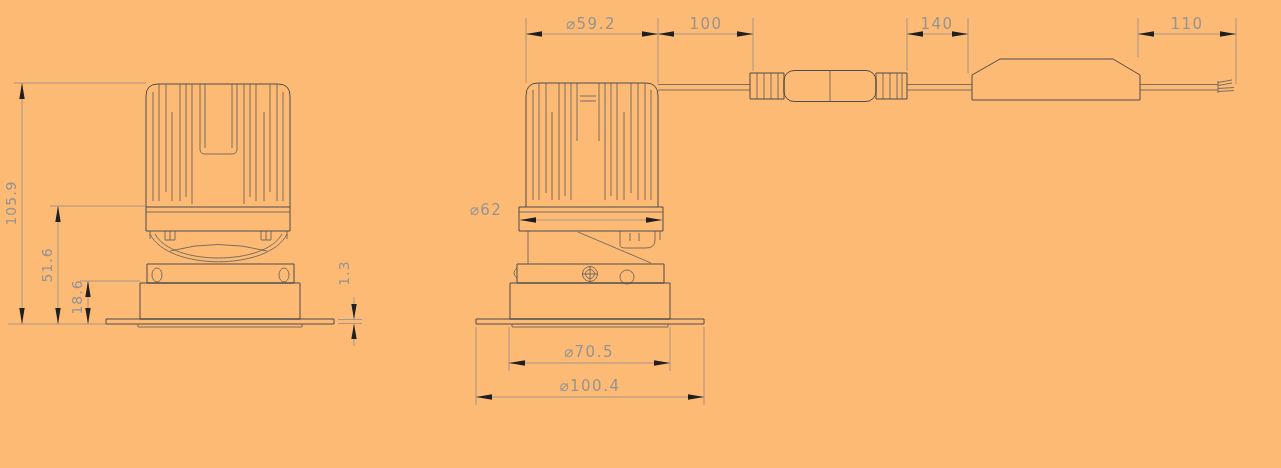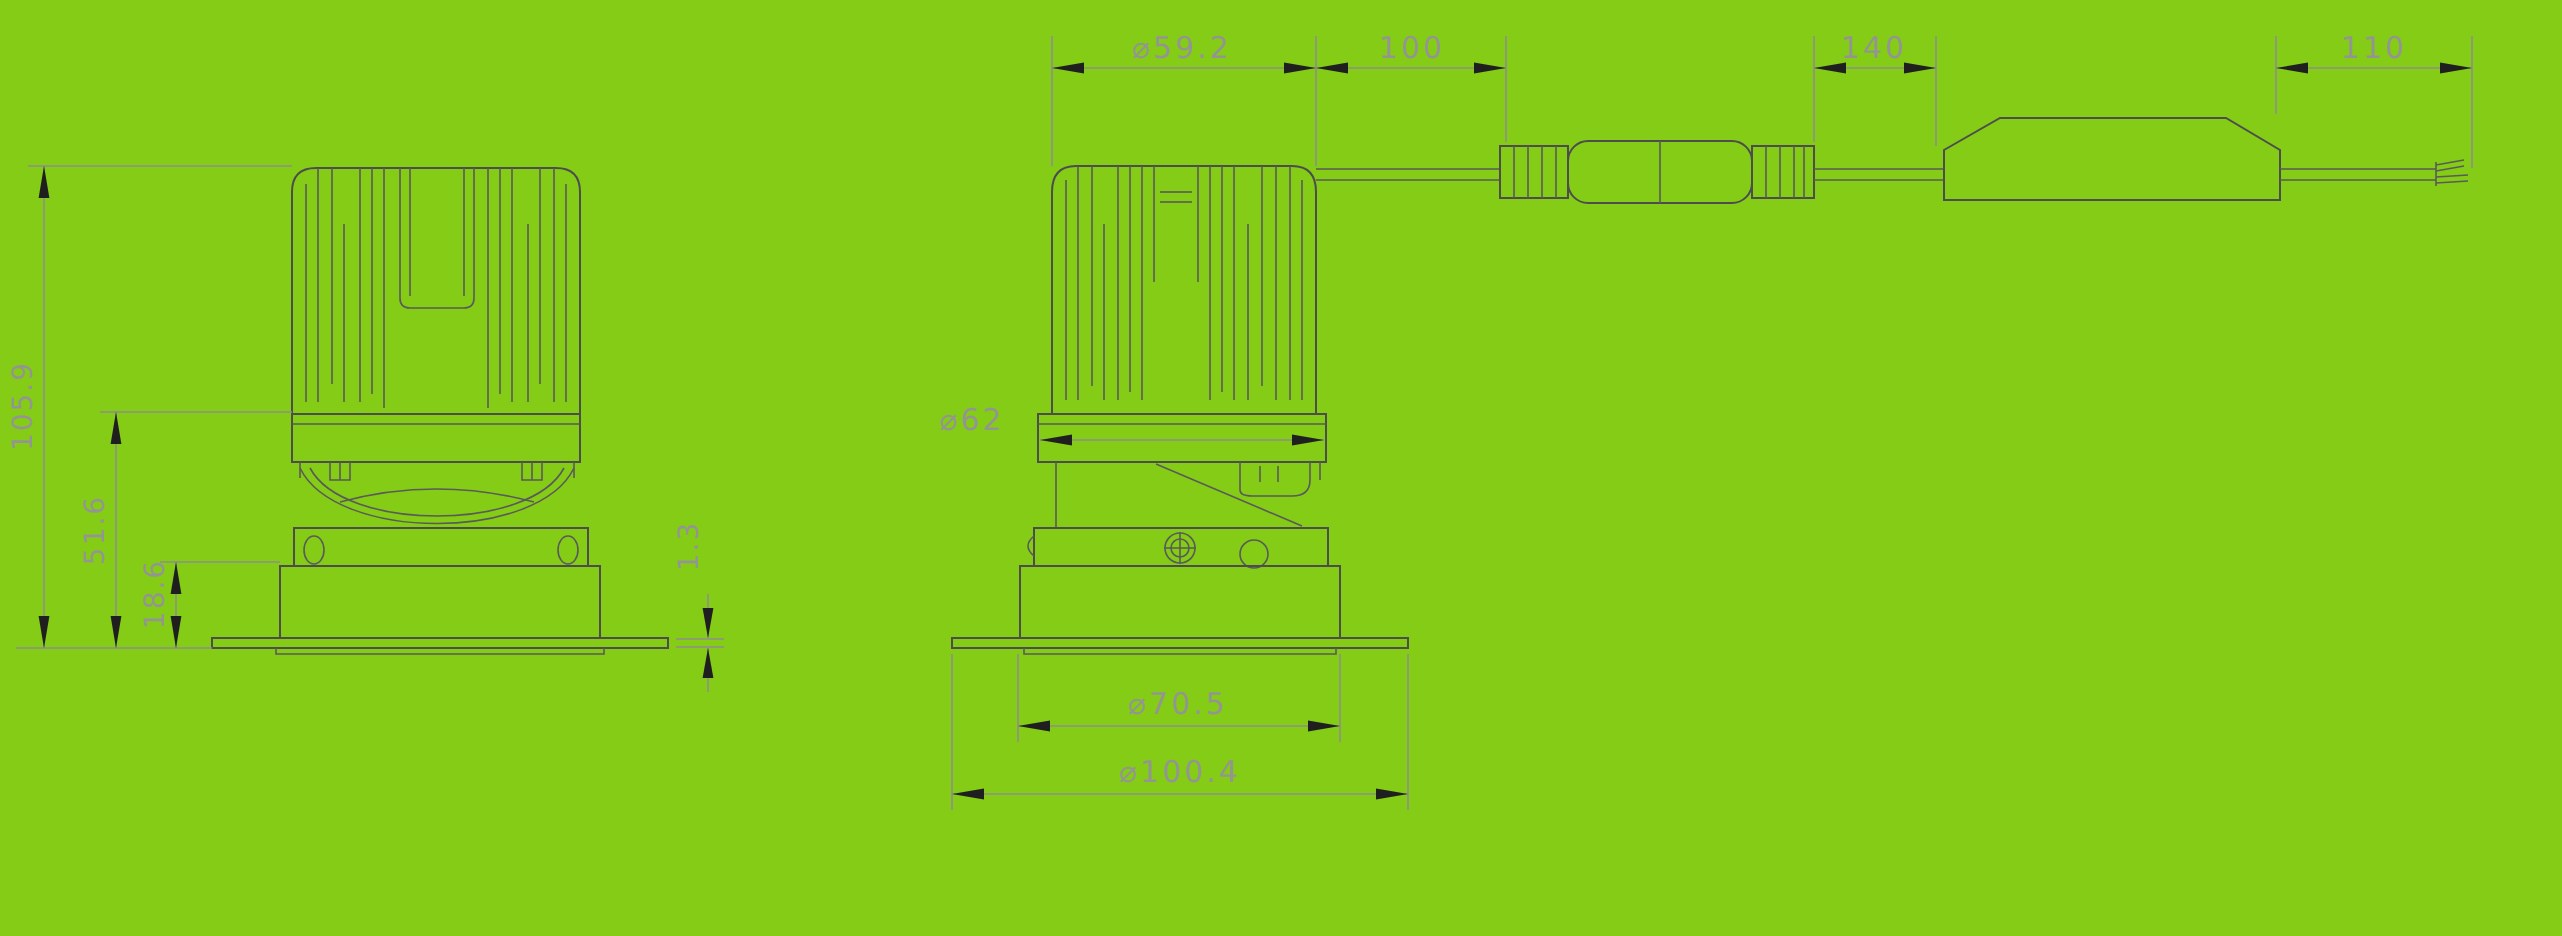--- a/index.html
+++ b/index.html
@@ -1,16 +1,16 @@
 <!DOCTYPE html>
 <html><head>
 <meta charset="utf-8">
 <style>
   html,body{margin:0;padding:0;background:#ffffff;}
-  .stage{position:relative;width:1281px;height:468px;background:#84cc16;overflow:hidden;}
+  .stage{position:relative;width:1281px;height:468px;background:#fdba74;overflow:hidden;}
   svg{display:block;}
   .obj{stroke:#4d4d4d;stroke-width:1;fill:none;stroke-linecap:butt;stroke-linejoin:miter;}
   .objthin{stroke:#5a5a5a;stroke-width:.8;fill:none;}
   .dim{stroke:#8f8f8f;stroke-width:.8;fill:none;}
   .arr{fill:#1f1f1f;stroke:none;}
   .dimtext{fill:#949494;font-family:"DejaVu Sans",sans-serif;font-size:15px;letter-spacing:1.5px;}
   .dimtext.v{font-size:14px;letter-spacing:1px;}
 </style>
 </head>
 <body>

